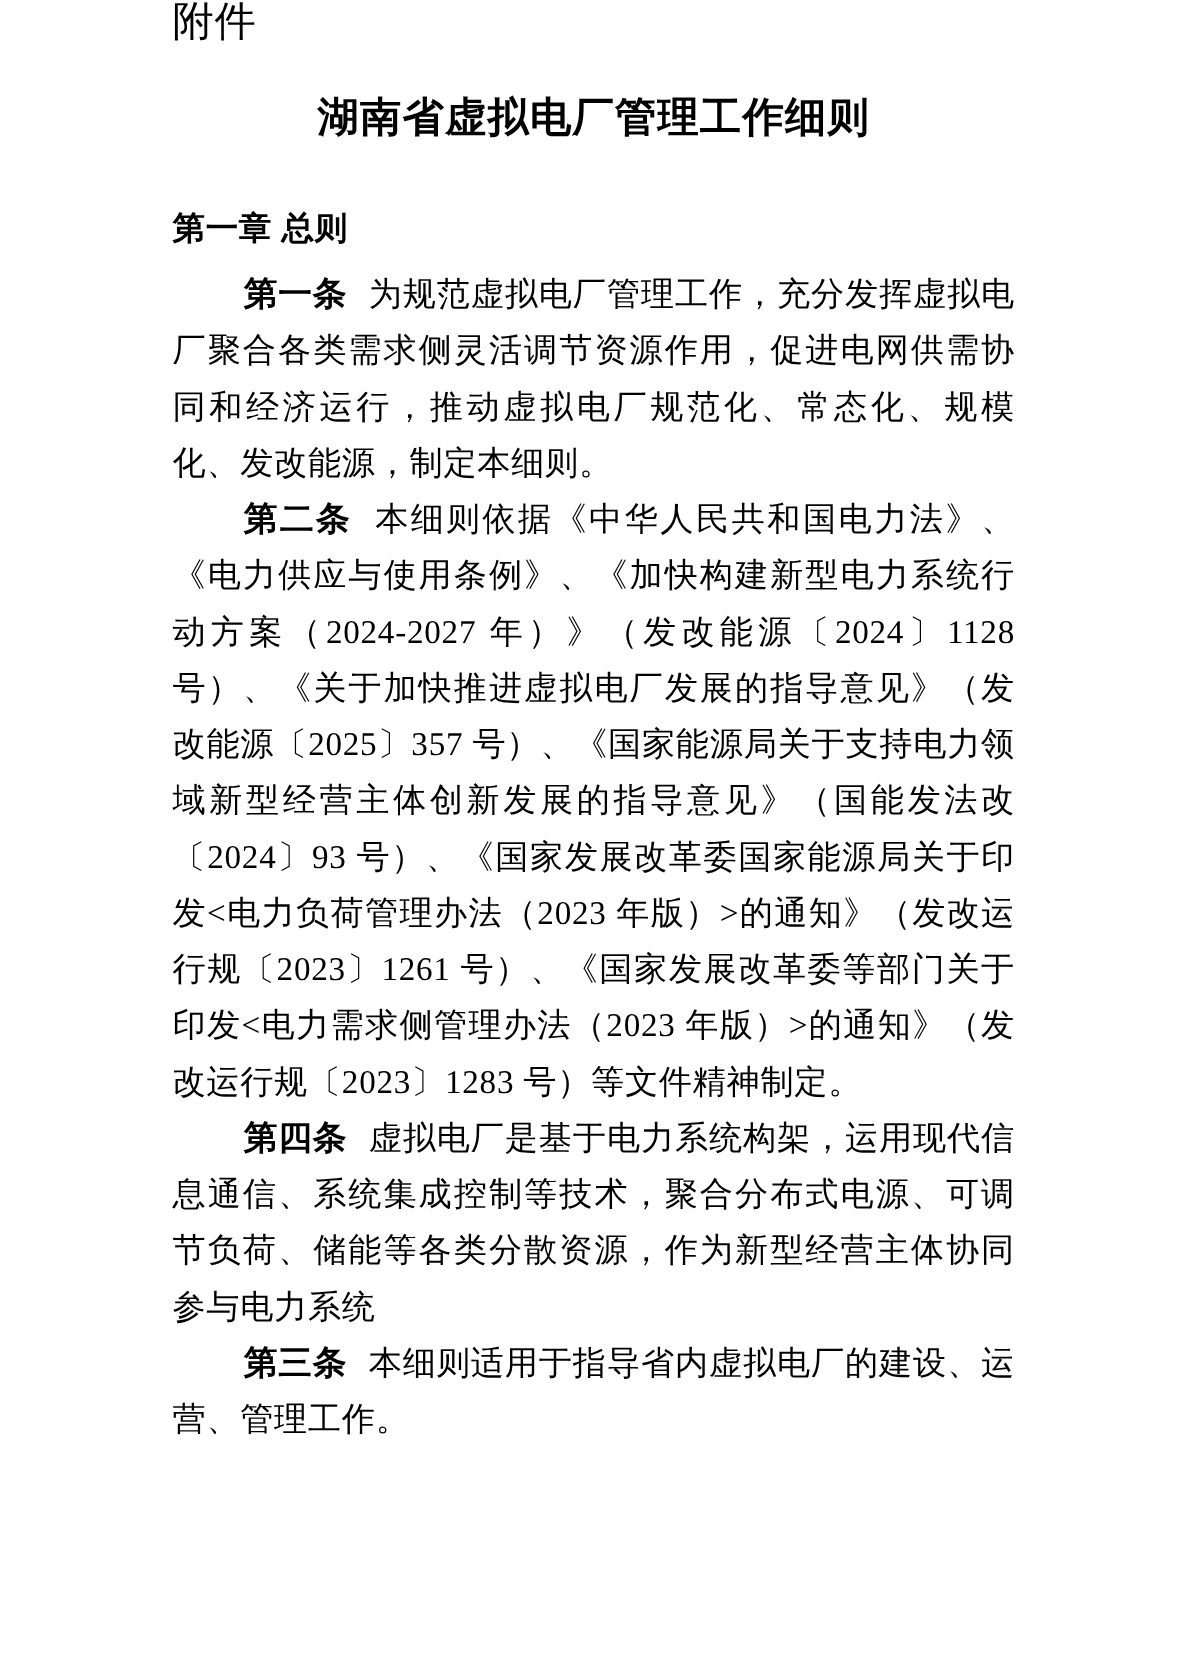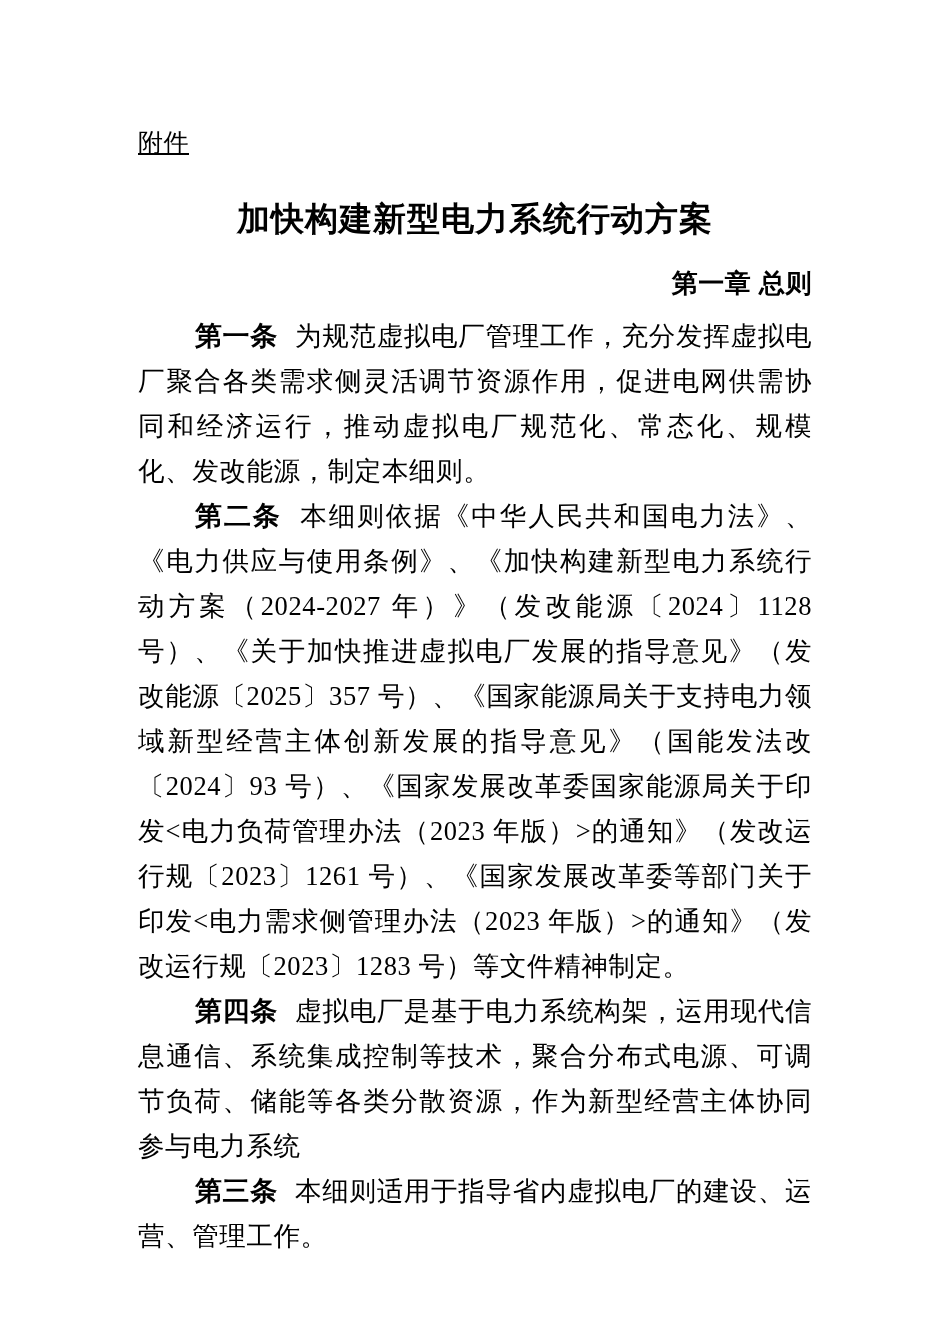--- a/index.html
+++ b/index.html
@@ -17,47 +17,45 @@
   }
   .content {
     position: absolute;
     left: 138px;
     top: 0;
     width: 674px;
   }
   
   .attachment-label {
     font-family: "Liberation Sans", "DejaVu Sans", sans-serif;
-    font-size: 25px;
+    font-size: 33px;
     line-height: 34px;
     color: #000000;
-    margin-top: 125px;
     letter-spacing: 0.5px;
-    text-decoration: underline;
   }
   
   .doc-title {
     font-family: "Liberation Sans", "DejaVu Sans", sans-serif;
     font-weight: bold;
     font-size: 33px;
     line-height: 44px;
     text-align: center;
     color: #000000;
     margin-top: 38px;
     letter-spacing: 1px;
   }
   
   .chapter-heading {
     font-family: "Liberation Sans", "DejaVu Sans", sans-serif;
     font-weight: bold;
     font-size: 26px;
     line-height: 36px;
-    text-align: right;
+    text-align: left;
     color: #000000;
-    margin-top: 24px;
+    margin-top: 48px;
     letter-spacing: 0.5px;
   }
   
   .article {
     font-family: "Liberation Serif", "DejaVu Serif", serif;
     font-size: 26.5px;
     line-height: 45px;
     color: #000000;
     text-align: justify;
     text-justify: inter-ideograph;
@@ -80,21 +78,21 @@
   }
 </style>
 </head>
 <body>
 
 <div class="page">
   <div class="content">
 
     <div class="attachment-label">附件</div>
 
-    <div class="doc-title">加快构建新型电力系统行动方案</div>
+    <div class="doc-title">湖南省虚拟电厂管理工作细则</div>
 
     <div class="chapter-heading">第一章 总则</div>
 
     <p class="article">
       <span class="art-label">第一条</span><span class="art-gap"></span><span>为规范虚拟电厂管理工作，充分发挥虚拟电厂聚合各类需求侧灵活调节资源作用，促进电网供需协同和经济运行，推动虚拟电厂规范化、常态化、规模化、发改能源，制定本细则。</span>
     </p>
 
     <p class="article">
       <span class="art-label">第二条</span><span class="art-gap"></span><span>本细则依据《中华人民共和国电力法》、《电力供应与使用条例》、《加快构建新型电力系统行动方案（2024-2027 年）》（发改能源〔2024〕1128 号）、《关于加快推进虚拟电厂发展的指导意见》（发改能源〔2025〕357 号）、《国家能源局关于支持电力领域新型经营主体创新发展的指导意见》（国能发法改〔2024〕93 号）、《国家发展改革委国家能源局关于印发&lt;电力负荷管理办法（2023 年版）&gt;的通知》（发改运行规〔2023〕1261 号）、《国家发展改革委等部门关于印发&lt;电力需求侧管理办法（2023 年版）&gt;的通知》（发改运行规〔2023〕1283 号）等文件精神制定。</span>
     </p>

